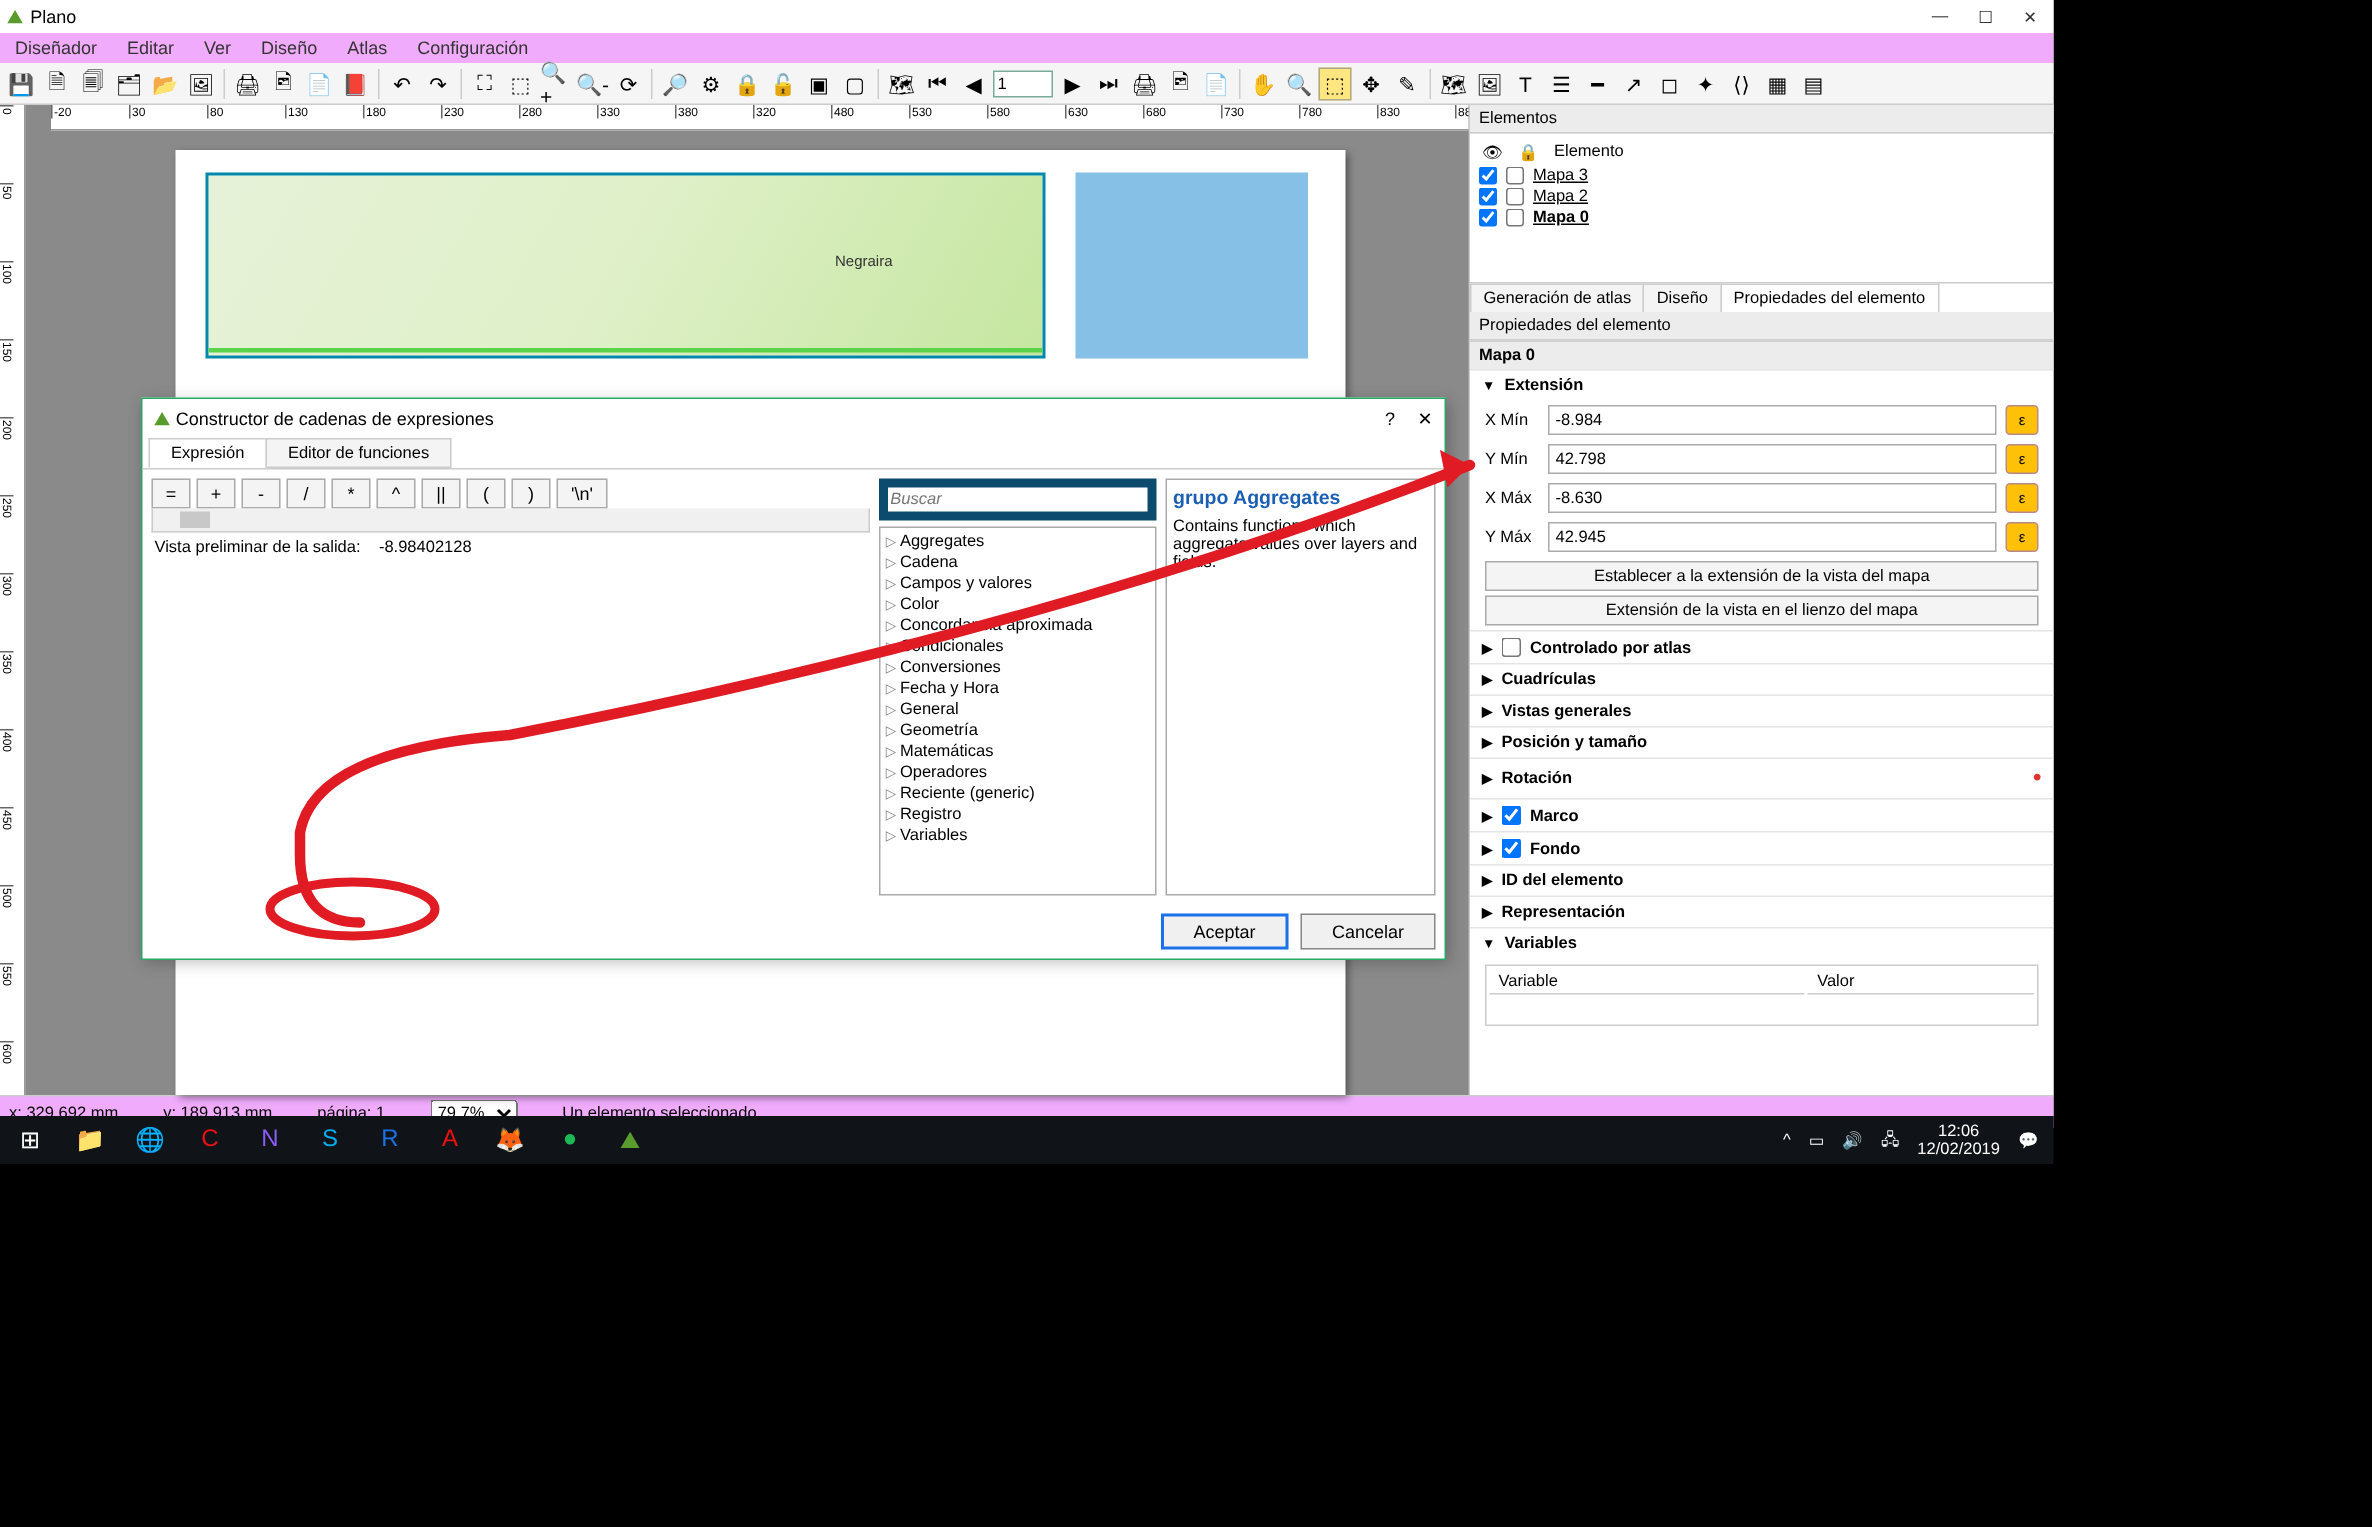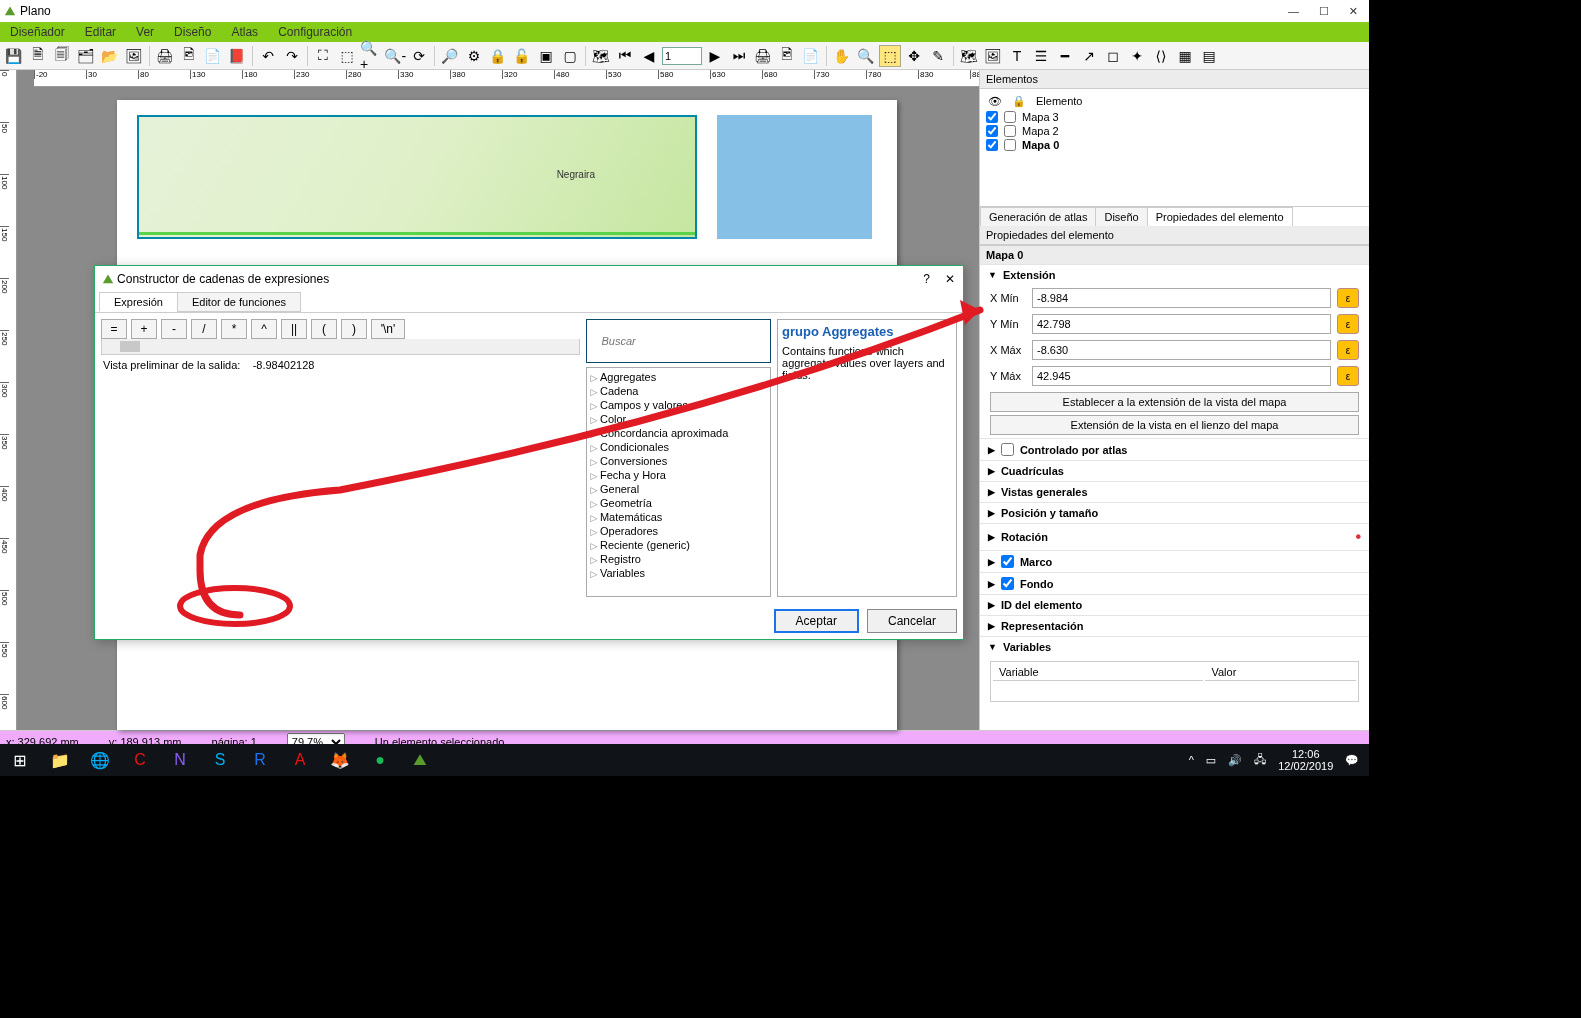--- a/index.html
+++ b/index.html
@@ -1,41 +1,41 @@
 <!DOCTYPE html>
 <html><head>
 <meta charset="utf-8">
 <style>
 * { box-sizing: border-box; margin: 0; padding: 0; font-family: "Segoe UI", Tahoma, sans-serif; }
 body { width: 1581px; height: 1018px; background: #000; overflow: hidden; position: relative; }
 .app-window { width: 1369px; height: 744px; background: #f0f0f0; position: absolute; left: 0; top: 0; }
 .titlebar { height: 22px; background: #fff; display: flex; align-items: center; padding: 0 5px; font-size: 12px; }
 .titlebar .icon-q { color: #5a9b2e; font-weight: bold; margin-right: 5px; }
 .titlebar .winctrl { margin-left: auto; display: flex; gap: 20px; color: #333; font-size: 11px; padding-right: 6px; }
-.menubar { height: 20px; background: #84cc16; display: flex; align-items: center; font-size: 12px; }
+.menubar { height: 20px; background: #f0abfc; display: flex; align-items: center; font-size: 12px; }
 .menubar span { padding: 0 10px; color: #333; }
 .toolbar { height: 28px; background: #f5f5f5; display: flex; align-items: center; gap: 2px; padding: 0 3px; border-bottom: 1px solid #ccc; }
 .tbtn { width: 22px; height: 22px; display: inline-flex; align-items: center; justify-content: center; font-size: 14px; }
 .tsep { width: 1px; height: 20px; background: #ccc; margin: 0 2px; }
 .tinput { width: 40px; height: 18px; border: 1px solid #7a9; font-size: 11px; background: #fff; text-align: left; padding: 0 2px; }
 .workarea { display: flex; height: 660px; }
 .canvas-pane { flex: 1; background: #8a8a8a; position: relative; display: flex; }
 .vruler { width: 17px; background: #fff; border-right: 1px solid #999; }
 .hruler { position: absolute; top: 0; left: 17px; right: 0; height: 17px; background: #fff; border-bottom: 1px solid #999; font-size: 8px; overflow: hidden; white-space: nowrap; }
 .hruler span { display: inline-block; width: 52px; border-left: 1px solid #666; padding-left: 1px; }
 .canvas-inner { flex: 1; position: relative; padding-top: 17px; background: #8a8a8a; }
 .page { position: absolute; left: 100px; top: 30px; width: 780px; height: 630px; background: #fff; box-shadow: 2px 2px 5px rgba(0,0,0,.4); }
 .map1 { position: absolute; left: 20px; top: 15px; width: 560px; height: 124px; border: 2px solid #08a; background: linear-gradient(120deg,#e6f2d8,#dff0c8,#c5e6a0); overflow: hidden; }
 .map1::after { content:""; position:absolute; left:0; right:0; bottom:2px; height:3px; background:#5ad24a; }
 .map2 { position: absolute; left: 600px; top: 15px; width: 155px; height: 124px; background: #86c0e6; }
 .right-panel { width: 390px; background: #fff; display: flex; flex-direction: column; font-size: 11px; border-left: 1px solid #ccc; }
 .panel-head { background: #ececec; padding: 3px 6px; font-size: 11px; border-bottom: 1px solid #ccc; }
 .items-list { flex: 0 0 auto; padding: 4px 6px; }
 .items-list .hdr { display: flex; gap: 10px; padding: 2px; }
-.items-list .row { display: flex; align-items: flex-end; gap: 6px; padding: 1px 0; }
+.items-list .row { display: flex; align-items: flex-end; gap: 6px; padding: 1px 0; text-decoration: underline; }
 .items-list .eye { width: 14px; }
 .items-list .lock { width: 14px; color: #caa100; }
 .items-list input[type=checkbox]{ width:12px; height:12px; }
 .tabs { display: flex; border-top: 1px solid #ccc; margin-top: auto; }
 .tab { padding: 3px 8px; border: 1px solid #ccc; border-bottom: none; background: #f4f4f4; margin-right: -1px; font-size: 11px; }
 .tab.active { background: #fff; }
 .subpanel { border-top: 1px solid #ccc; overflow-y: auto; flex: 1; }
 .subpanel .shead { background: #ececec; padding: 3px 6px; font-weight: bold; }
 .section { border-top: 1px solid #e4e4e4; }
 .section-title { padding: 4px 8px; display: flex; align-items: center; gap: 6px; font-weight: bold; }
@@ -61,21 +61,21 @@
 .dlg-body { flex: 1; border-top: 1px solid #ccc; display: flex; padding: 6px; gap: 6px; }
 .dlg-left { width: 490px; display: flex; flex-direction: column; }
 .op-row { display: flex; gap: 4px; }
 .op-btn { width: 26px; height: 20px; border: 1px solid #aaa; background: #f4f4f4; text-align: center; font-size: 12px; line-height: 18px; }
 .expr-area { flex: 1; border: 1px solid #aaa; margin-top: 4px; padding: 4px; font-family: Consolas, monospace; font-size: 12px; background: #fff; overflow: hidden; white-space: pre-wrap; }
 .expr-area .k1{color:#0066cc}.expr-area .k2{color:#b8006e}.expr-area .k3{color:#006600}
 .scrollb { height: 16px; background: #f0f0f0; border: 1px solid #ccc; border-top: none; position: relative; }
 .scrollb::before{content:"";position:absolute;left:18px;width:20px;top:2px;bottom:2px;background:#c8c8c8;}
 .preview-row { padding: 4px 2px; font-size: 11px; }
 .dlg-mid { width: 190px; display: flex; flex-direction: column; }
-.dlg-mid input { border: 1px solid #0c4a6e; padding: 15px; font-size: 11px; font-style: italic; color: #888; }
+.dlg-mid input { border: 6px solid #0c4a6e; padding: 2px; font-size: 11px; font-style: italic; color: #888; }
 .tree { flex: 1; border: 1px solid #aaa; margin-top: 4px; overflow-y: auto; font-size: 11px; padding: 2px; }
 .tree div { padding: 1px 2px; }
 .tree .caret::before { content: "▷ "; color: #888; font-size: 9px; }
 .dlg-right { width: 184px; border: 1px solid #aaa; padding: 4px; font-size: 11px; }
 .dlg-right .grp { color: #1a5fb4; font-weight: bold; font-size: 13px; }
 .dlg-foot { padding: 6px; display: flex; justify-content: flex-end; gap: 8px; }
 .dlg-foot button { padding: 3px 20px; border: 1px solid #888; background: #f0f0f0; font-size: 12px; }
 .dlg-foot .accept { border: 2px solid #1a73e8; }
 
 .taskbar { position: absolute; left: 0; top: 744px; width: 1369px; height: 32px; background: #101318; display: flex; align-items: center; color: #fff; font-size: 11px; }
@@ -215,21 +215,21 @@
             <input type="checkbox" style="">
             <span>Mapa 2</span>
           </div>
         <div class="row">
             <input type="checkbox" checked="" style="">
             <input type="checkbox" style="">
             <span style="font-weight:bold">Mapa 0</span>
           </div>
       </div>
 
-      <div class="tabs" style="margin-top:50px">
+      <div class="tabs" style="margin-top:32px">
         <div class="tab">Generación de atlas</div>
         <div class="tab">Diseño</div>
         <div class="tab active">Propiedades del elemento</div>
       </div>
       <div class="panel-head">Propiedades del elemento</div>
 
       <div class="subpanel">
         <div class="shead">Mapa 0</div>
 
         <div class="section">

